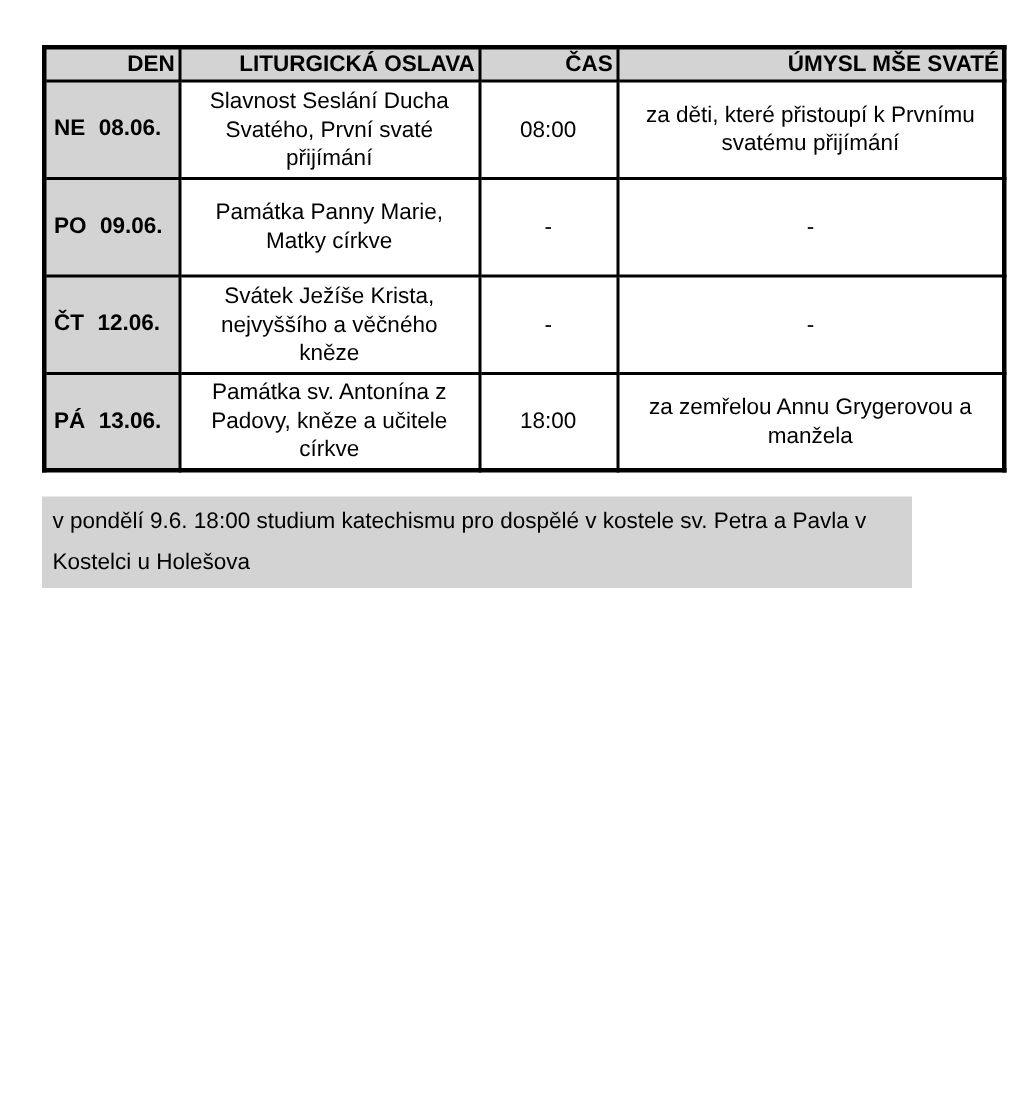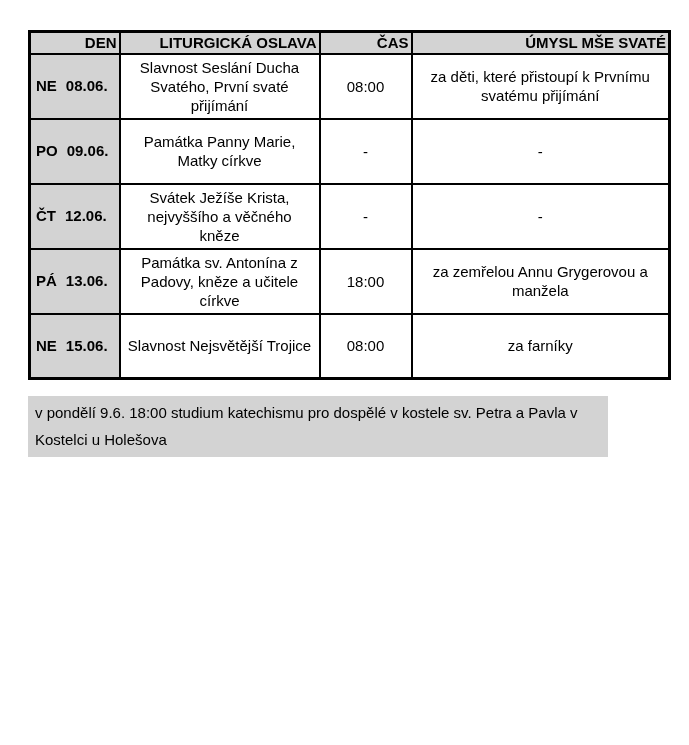--- a/index.html
+++ b/index.html
@@ -127,26 +127,18 @@
     <tr>
       <td class="day-cell">
         <span class="day-abbr">PÁ</span><span class="day-date">13.06.</span>
       </td>
       <td class="celebration-cell">Památka sv. Antonína z Padovy, kněze a učitele církve</td>
       <td class="time-cell">18:00</td>
       <td class="intention-cell">za zemřelou Annu Grygerovou a manžela</td>
     </tr>
 
 
-    <tr>
-      <td class="day-cell">
-        <span class="day-abbr">NE</span><span class="day-date">15.06.</span>
-      </td>
-      <td class="celebration-cell">Slavnost Nejsvětější Trojice</td>
-      <td class="time-cell">08:00</td>
-      <td class="intention-cell">za farníky</td>
-    </tr>
   </tbody>
   </table>
 
   <div class="footer-note">v pondělí 9.6. 18:00 studium katechismu pro dospělé v kostele sv. Petra a Pavla v Kostelci u Holešova</div>
 
 </div>
 
 </body></html>

